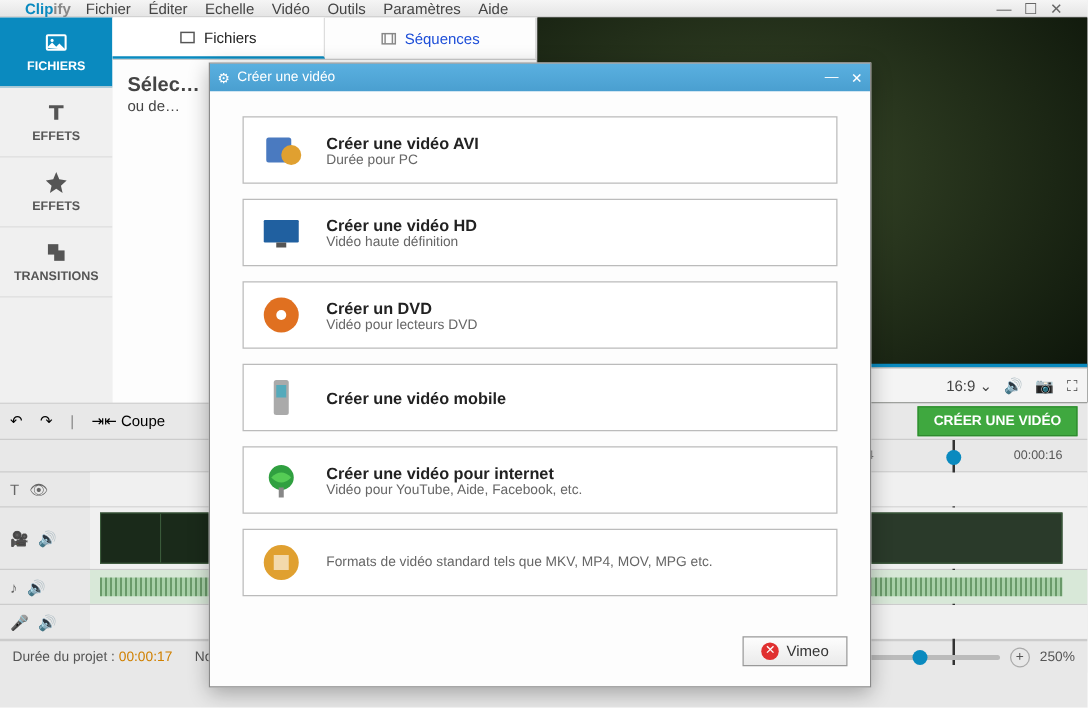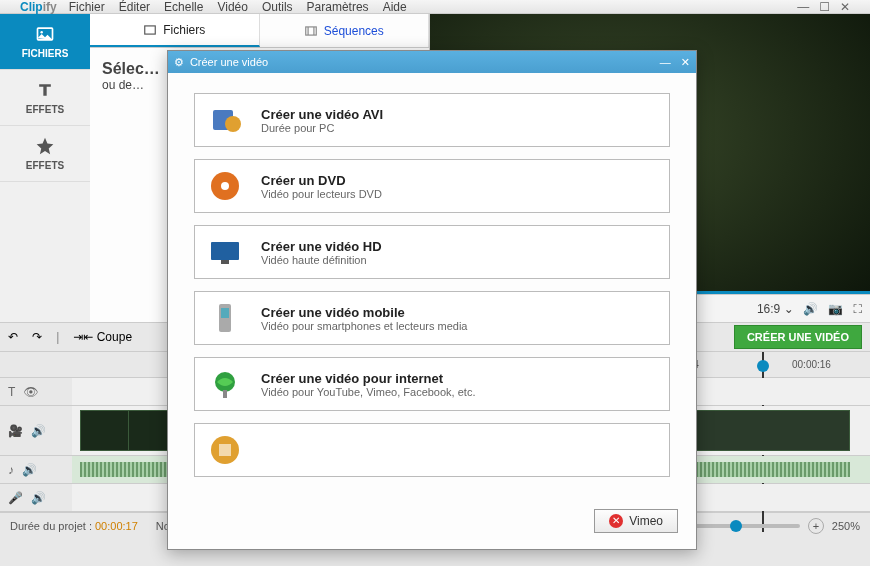--- a/index.html
+++ b/index.html
@@ -107,20 +107,27 @@
           <path d="M5 5h14v3h-5v11h-4V8H5z"></path>
         </svg>
       <span>EFFETS</span>
     </div>
     <div class="side-item">
       <svg class="side-icon" viewBox="0 0 24 24" fill="currentColor">
           <path d="M12 2l2.9 6.9L22 10l-5.5 5 1.6 7L12 18l-6.1 4 1.6-7L2 10l7.1-1.1z"></path>
         </svg>
       <span>EFFETS</span>
     </div>
+    <div class="side-item">
+      <svg class="side-icon" viewBox="0 0 24 24" fill="currentColor">
+          <rect x="4" y="4" width="10" height="10"></rect>
+          <rect x="10" y="10" width="10" height="10"></rect>
+        </svg>
+      <span>TRANSITIONS</span>
+    </div>
   </div>
 
   <div class="midpanel">
     <div class="tabs">
       <div class="tab active">
         <svg width="14" height="14" viewBox="0 0 24 24" fill="none" stroke="#555" stroke-width="2">
             <rect x="3" y="5" width="18" height="14"></rect>
           </svg>
         <span>Fichiers</span>
       </div>
@@ -154,21 +161,21 @@
   <span>↶</span>
   <span>↷</span>
   <span style="color:#888">|</span>
   <span>⇥⇤ <span>Coupe</span></span>
   <div class="right"><button class="btn-create">CRÉER UNE VIDÉO</button></div>
 </div>
 
 <div class="timeline">
   <div class="ruler">
     <span style="position:absolute;left:660px">00:00:14</span>
-    <span style="position:absolute;left:792px">00:00:16</span>
+    <span style="position:absolute;left:811px">00:00:16</span>
     <div class="playhead"></div>
   </div>
   <div class="track small">
     <div class="track-head">
         <span>T</span>
         <span>👁</span>
       </div>
     <div class="track-body"></div>
   </div>
   <div class="track">
@@ -235,74 +242,74 @@
           </svg>
         </div>
         <div class="opt-text">
           <div class="title">Créer une vidéo AVI</div>
           <div class="desc">Durée pour PC</div>
         </div>
       </div>
       <div class="option">
         <div class="opt-icon">
           <svg width="36" height="36" viewBox="0 0 36 36">
+            <rect x="4" y="8" width="28" height="18" fill="#2060a0" rx="1"></rect>
+            <rect x="14" y="26" width="8" height="4" fill="#555"></rect>
+          </svg>
+        </div>
+        <div class="opt-text">
+          <div class="title">Créer une vidéo HD</div>
+          <div class="desc">Vidéo haute définition</div>
+        </div>
+      </div>
+      <div class="option">
+        <div class="opt-icon">
+          <svg width="36" height="36" viewBox="0 0 36 36">
             <circle cx="18" cy="18" r="14" fill="#e07020"></circle>
             <circle cx="18" cy="18" r="4" fill="#fff"></circle>
           </svg>
         </div>
         <div class="opt-text">
           <div class="title">Créer un DVD</div>
           <div class="desc">Vidéo pour lecteurs DVD</div>
         </div>
       </div>
       <div class="option">
         <div class="opt-icon">
           <svg width="36" height="36" viewBox="0 0 36 36">
-            <rect x="4" y="8" width="28" height="18" fill="#2060a0" rx="1"></rect>
-            <rect x="14" y="26" width="8" height="4" fill="#555"></rect>
-          </svg>
-        </div>
-        <div class="opt-text">
-          <div class="title">Créer une vidéo HD</div>
-          <div class="desc">Vidéo haute définition</div>
-        </div>
-      </div>
-      <div class="option">
-        <div class="opt-icon">
-          <svg width="36" height="36" viewBox="0 0 36 36">
             <rect x="12" y="4" width="12" height="28" rx="2" fill="#aaa"></rect>
             <rect x="14" y="8" width="8" height="10" fill="#5ab"></rect>
           </svg>
         </div>
         <div class="opt-text">
           <div class="title">Créer une vidéo mobile</div>
-          <div class="desc">Vidéo pour smartphones et lecteurs media</div>
         </div>
       </div>
       <div class="option">
         <div class="opt-icon">
           <svg width="36" height="36" viewBox="0 0 36 36">
             <circle cx="18" cy="16" r="10" fill="#30a040"></circle>
             <path d="M10 16 Q18 8 26 16 Q18 24 10 16" fill="#5c5"></path>
             <rect x="16" y="24" width="4" height="8" fill="#888"></rect>
           </svg>
         </div>
         <div class="opt-text">
           <div class="title">Créer une vidéo pour internet</div>
-          <div class="desc">Vidéo pour YouTube, Vimeo, Facebook, etc.</div>
+          <div class="desc">Vidéo pour YouTube, Aide, Facebook, etc.</div>
         </div>
       </div>
       <div class="option">
         <div class="opt-icon">
           <svg width="36" height="36" viewBox="0 0 36 36">
             <circle cx="18" cy="18" r="14" fill="#e0a030"></circle>
             <rect x="12" y="12" width="12" height="12" fill="#fff" opacity="0.6"></rect>
           </svg>
         </div>
         <div class="opt-text">
+          <div class="desc">Formats de vidéo standard tels que MKV, MP4, MOV, MPG etc.</div>
         </div>
       </div>
     </div>
   <div class="modal-footer">
     <button class="btn-close">
       <span class="close-x">✕</span>
       <span>Vimeo</span>
     </button>
   </div>
 </div>

